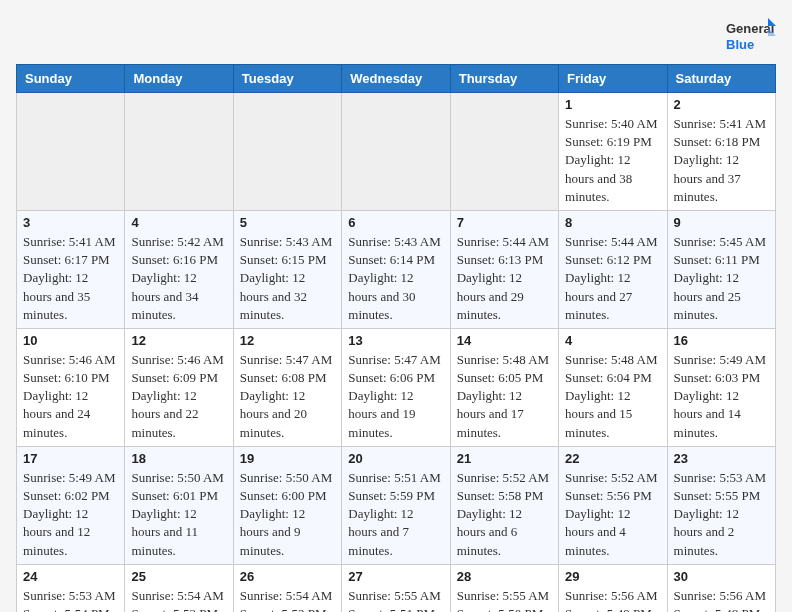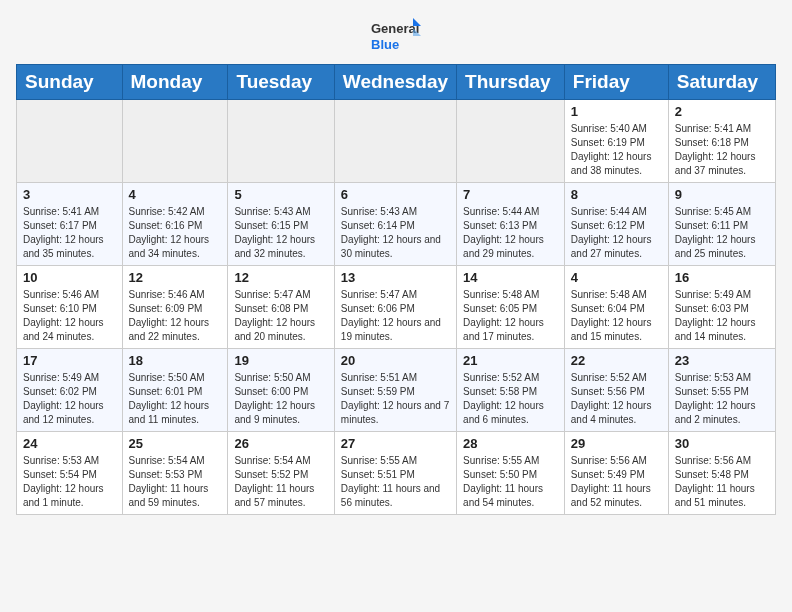--- a/index.html
+++ b/index.html
@@ -5,21 +5,21 @@
     * { box-sizing: border-box; margin: 0; padding: 0; }
     body {
       font-family: Arial, sans-serif;
       background: #f5f5f5;
       width: 792px;
       min-height: 612px;
       padding: 16px;
     }
     .header-section {
       display: flex;
-      justify-content: center;
+      justify-content: flex-end;
       align-items: flex-start;
       margin-bottom: 8px;
     }
     .logo {
       display: flex;
       align-items: center;
       gap: 4px;
     }
     .title-section {
       text-align: right;
@@ -37,21 +37,21 @@
       width: 100%;
       border-collapse: collapse;
       background: white;
       border: 1px solid #ccc;
     }
     th {
       background: #2979c4;
       color: white;
       text-align: left;
       padding: 6px 8px;
-      font-size: 19px;
+      font-size: 13px;
       font-weight: bold;
       border: 1px solid #1a5fa0;
     }
     td {
       vertical-align: top;
       padding: 4px 6px;
       border: 1px solid #ccc;
       font-size: 11px;
       color: #333;
       width: calc(100% / 7);
@@ -61,23 +61,24 @@
     td.empty {
       background: #f9f9f9;
     }
     .day-number {
       font-size: 13px;
       font-weight: bold;
       color: #222;
       margin-bottom: 3px;
     }
     .day-info {
-      font-size: 10px;
+      font-size: 13px;
       color: #333;
       line-height: 1.4;
+      font-family: Liberation Serif, serif;
     }
     tr:nth-child(even) td {
       background: #f5f8ff;
     }
     tr:nth-child(odd) td {
       background: #ffffff;
     }
     td.empty {
       background: #efefef !important;
     }

